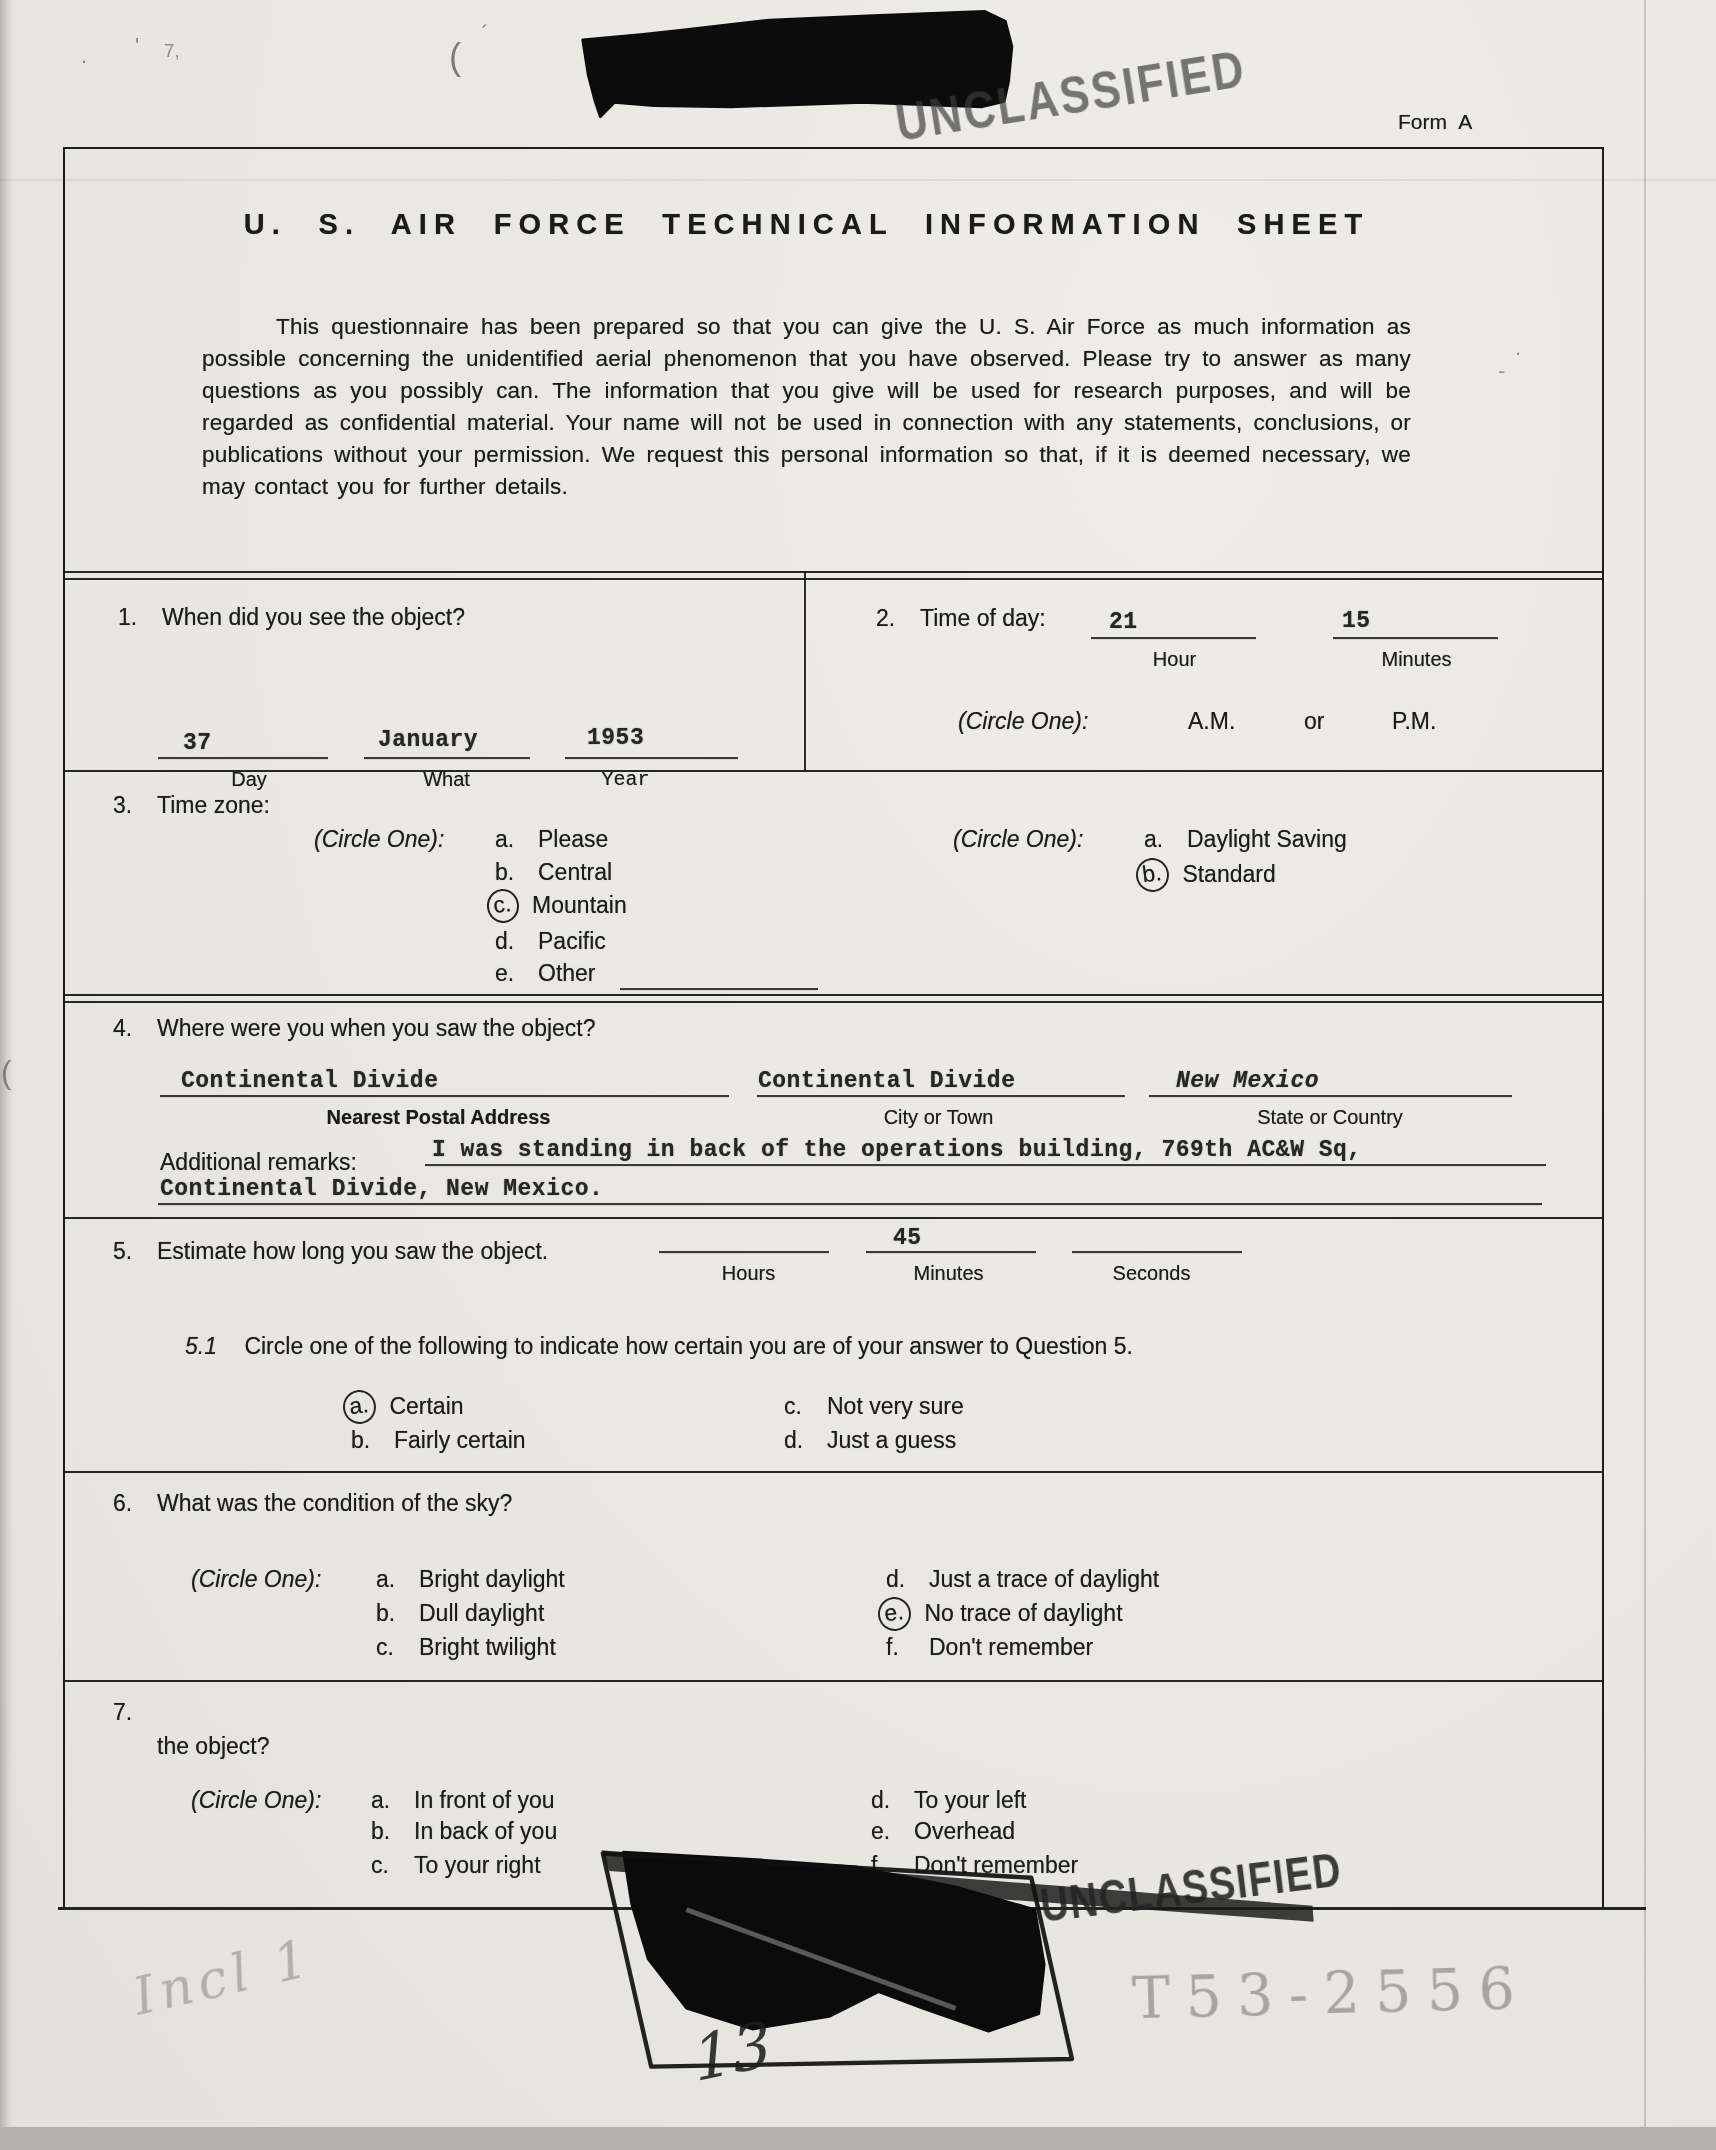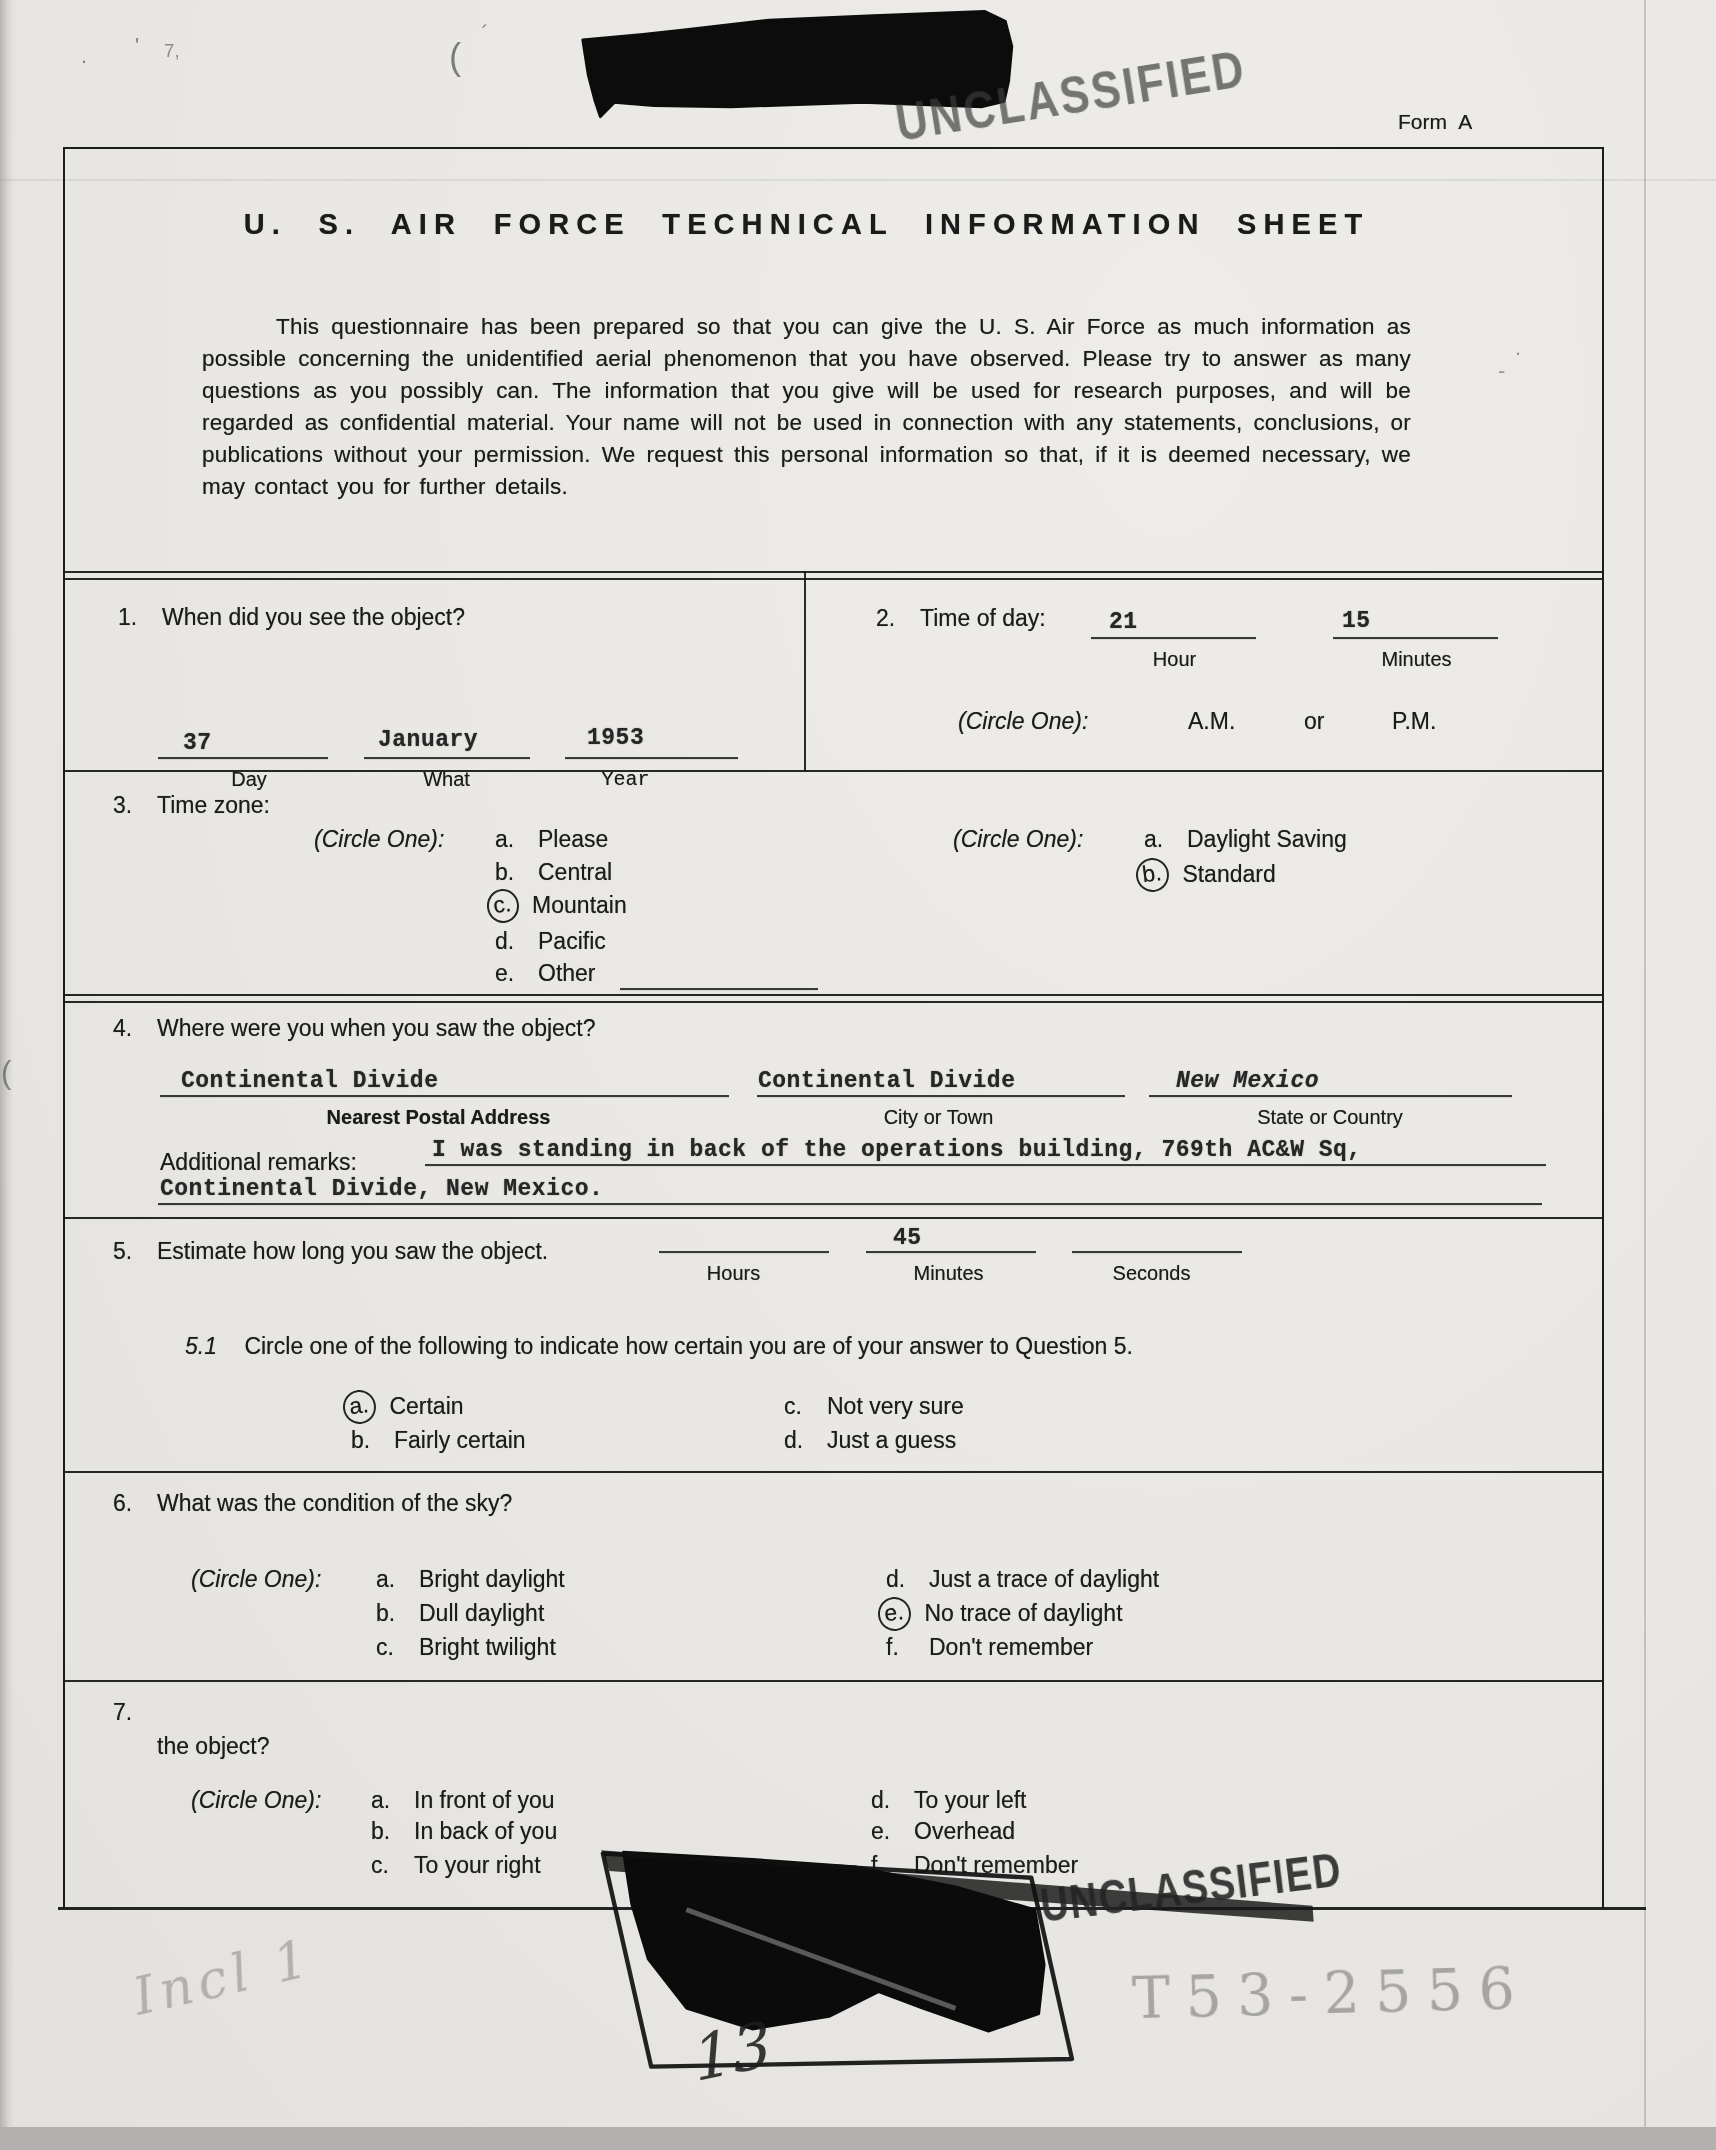--- a/index.html
+++ b/index.html
@@ -220,21 +220,21 @@
     <div class="ul" style="left:93px; top:1054px; width:1384px;"></div>
 
     <div class="q abs tx" style="left:48px; top:1089px;">
       <span class="num">5.</span>
       <span>Estimate how long you saw the object.</span>
     </div>
     <span class="typed abs" style="left:828px; top:1076px;text-align:right;">45</span>
     <div class="ul" style="left:594px; top:1102px; width:170px;"></div>
     <div class="ul" style="left:801px; top:1102px; width:170px;"></div>
     <div class="ul" style="left:1007px; top:1102px; width:170px;"></div>
-    <div class="cap tx" style="left:630px; top:1113px; width:77px;">Hours</div>
+    <div class="cap tx" style="left:645px; top:1113px; width:77px;">Hours</div>
     <div class="cap tx" style="left:834px; top:1113px; width:99px;">Minutes</div>
     <div class="cap tx" style="left:1037px; top:1113px; width:99px;">Seconds</div>
     <div class="q abs tx" style="left:120px; top:1184px;">
       <span class="num it" style="min-width:44px;">5.1</span>
       <span>Circle one of the following to indicate how certain you are of your answer to Question 5.</span>
     </div>
     <div class="opt abs tx" style="left:286px; top:1244px;">
       <span class="okey circ">a.</span>
       <span>Certain</span>
     </div>

